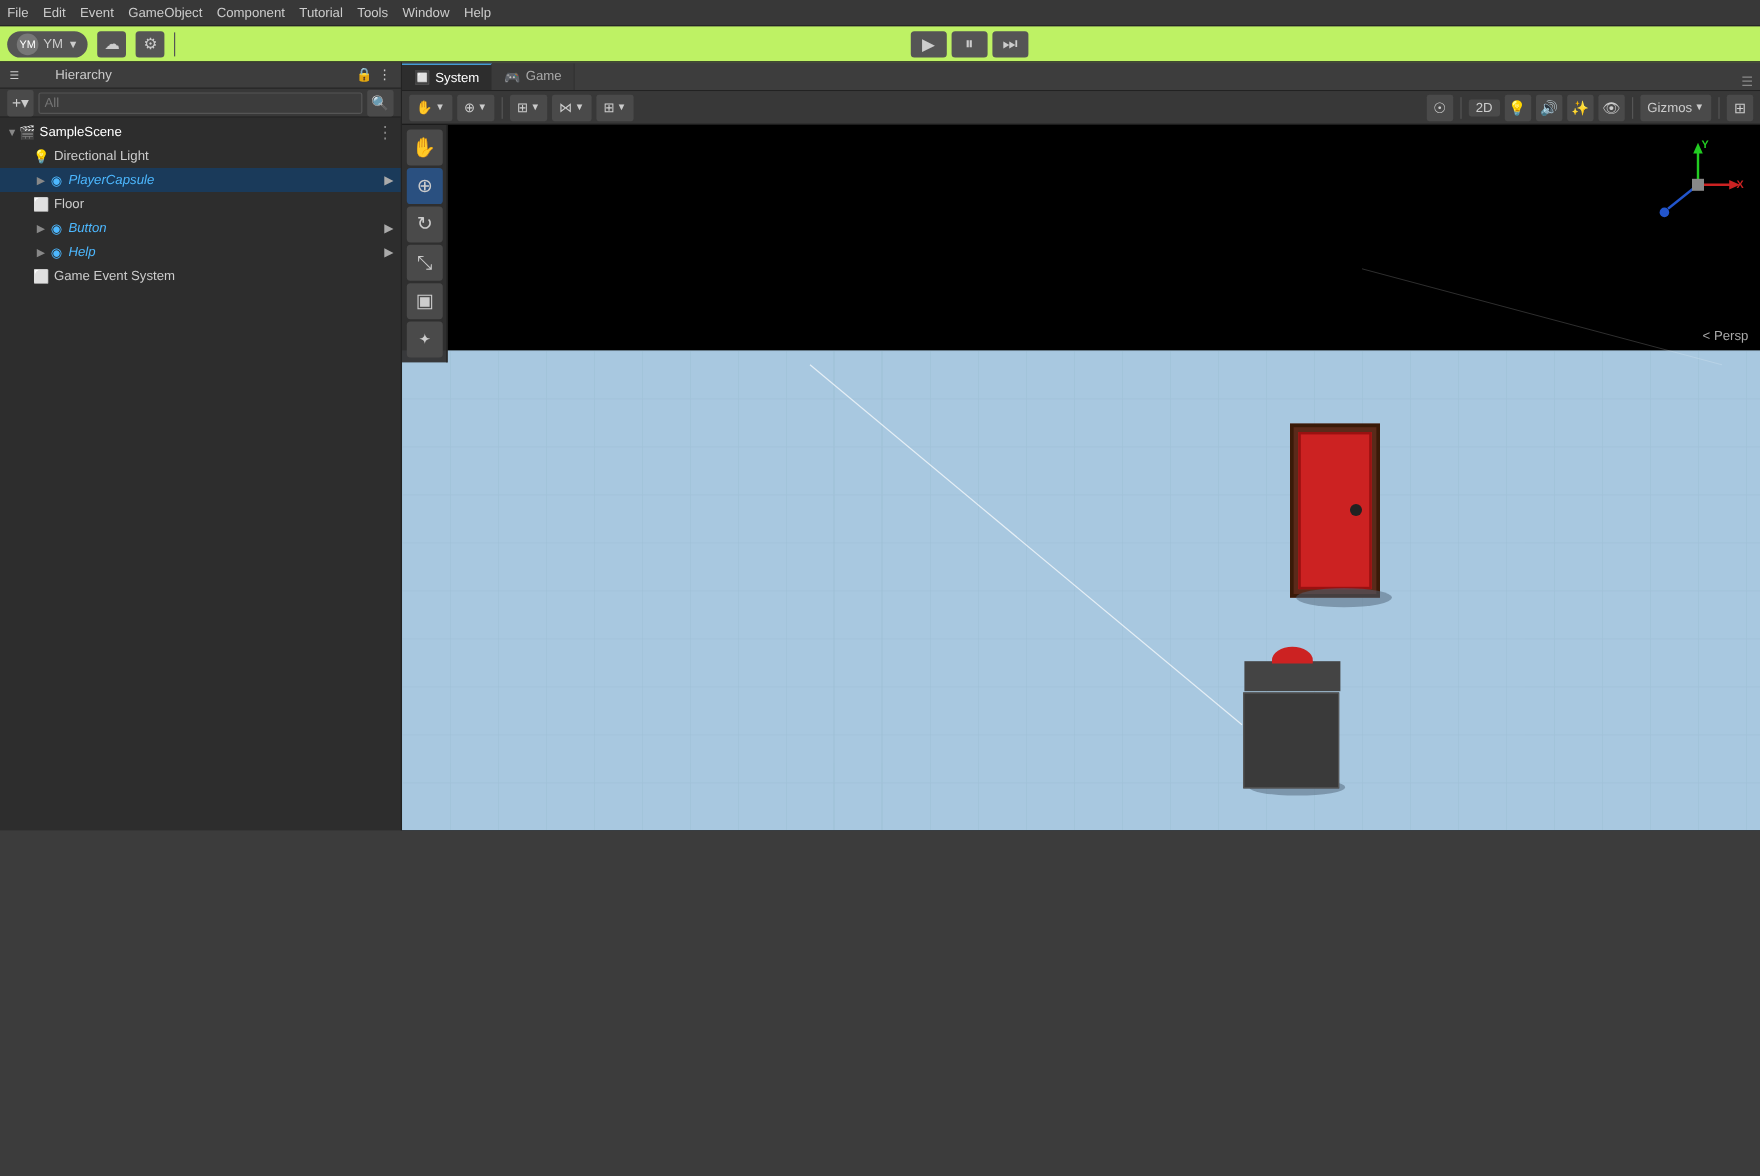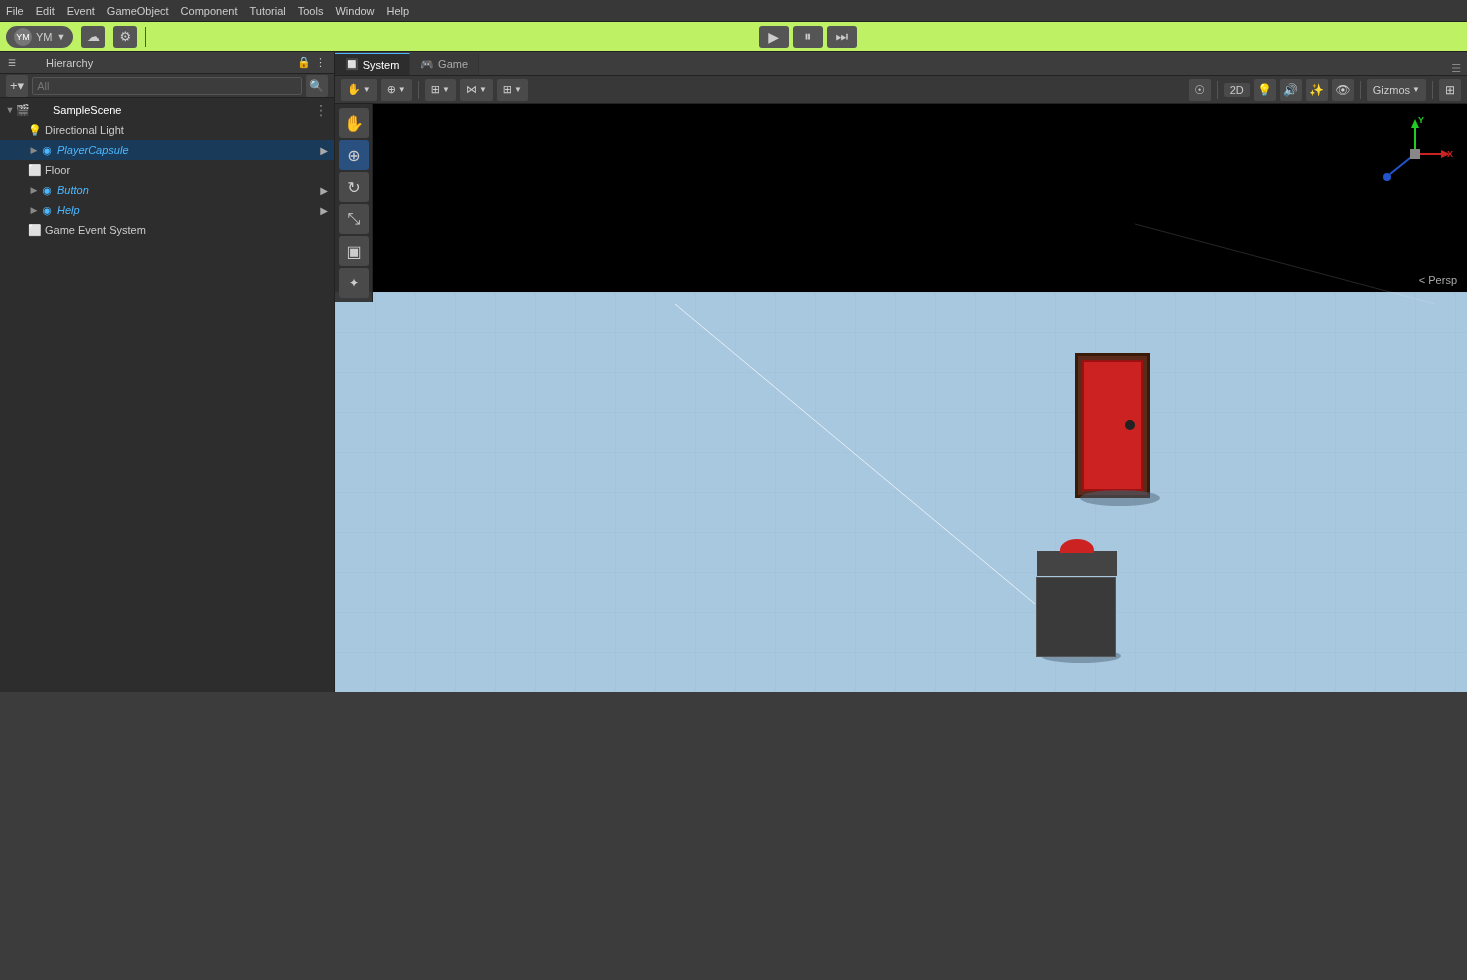--- a/index.html
+++ b/index.html
@@ -112,21 +112,21 @@
       cursor: pointer; font-size: 11px; color: #ccc; position: relative;
     }
     .tree-item.highlighted { background: #1a3a5a; color: #4db8ff; }
     .tree-arrow {
       width: 12px; height: 12px; display: inline-flex; align-items: center;
       justify-content: center; font-size: 9px; color: #888;
     }
     .tree-icon { width: 14px; height: 14px; margin-right: 3px; display: inline-flex; align-items: center; justify-content: center; font-size: 11px; }
     .tree-label { font-size: 11px; }
     .tree-label.cyan { color: #4db8ff; font-style: italic; }
-    .tree-label.white { color: #fff; margin-left: 20px; }
+    .tree-label.white { color: #fff; }
     .arrow-right { color: #aaa; font-size: 10px; }
     .child-indent { padding-left: 28px; }
     .options-dots { margin-left: auto; margin-right: 6px; font-size: 14px; color: #888; }
     .scene-tabs {
       height: 24px;
       background: #3d3d3d;
       display: flex;
       align-items: flex-end;
       border-bottom: 1px solid #222;
     }

